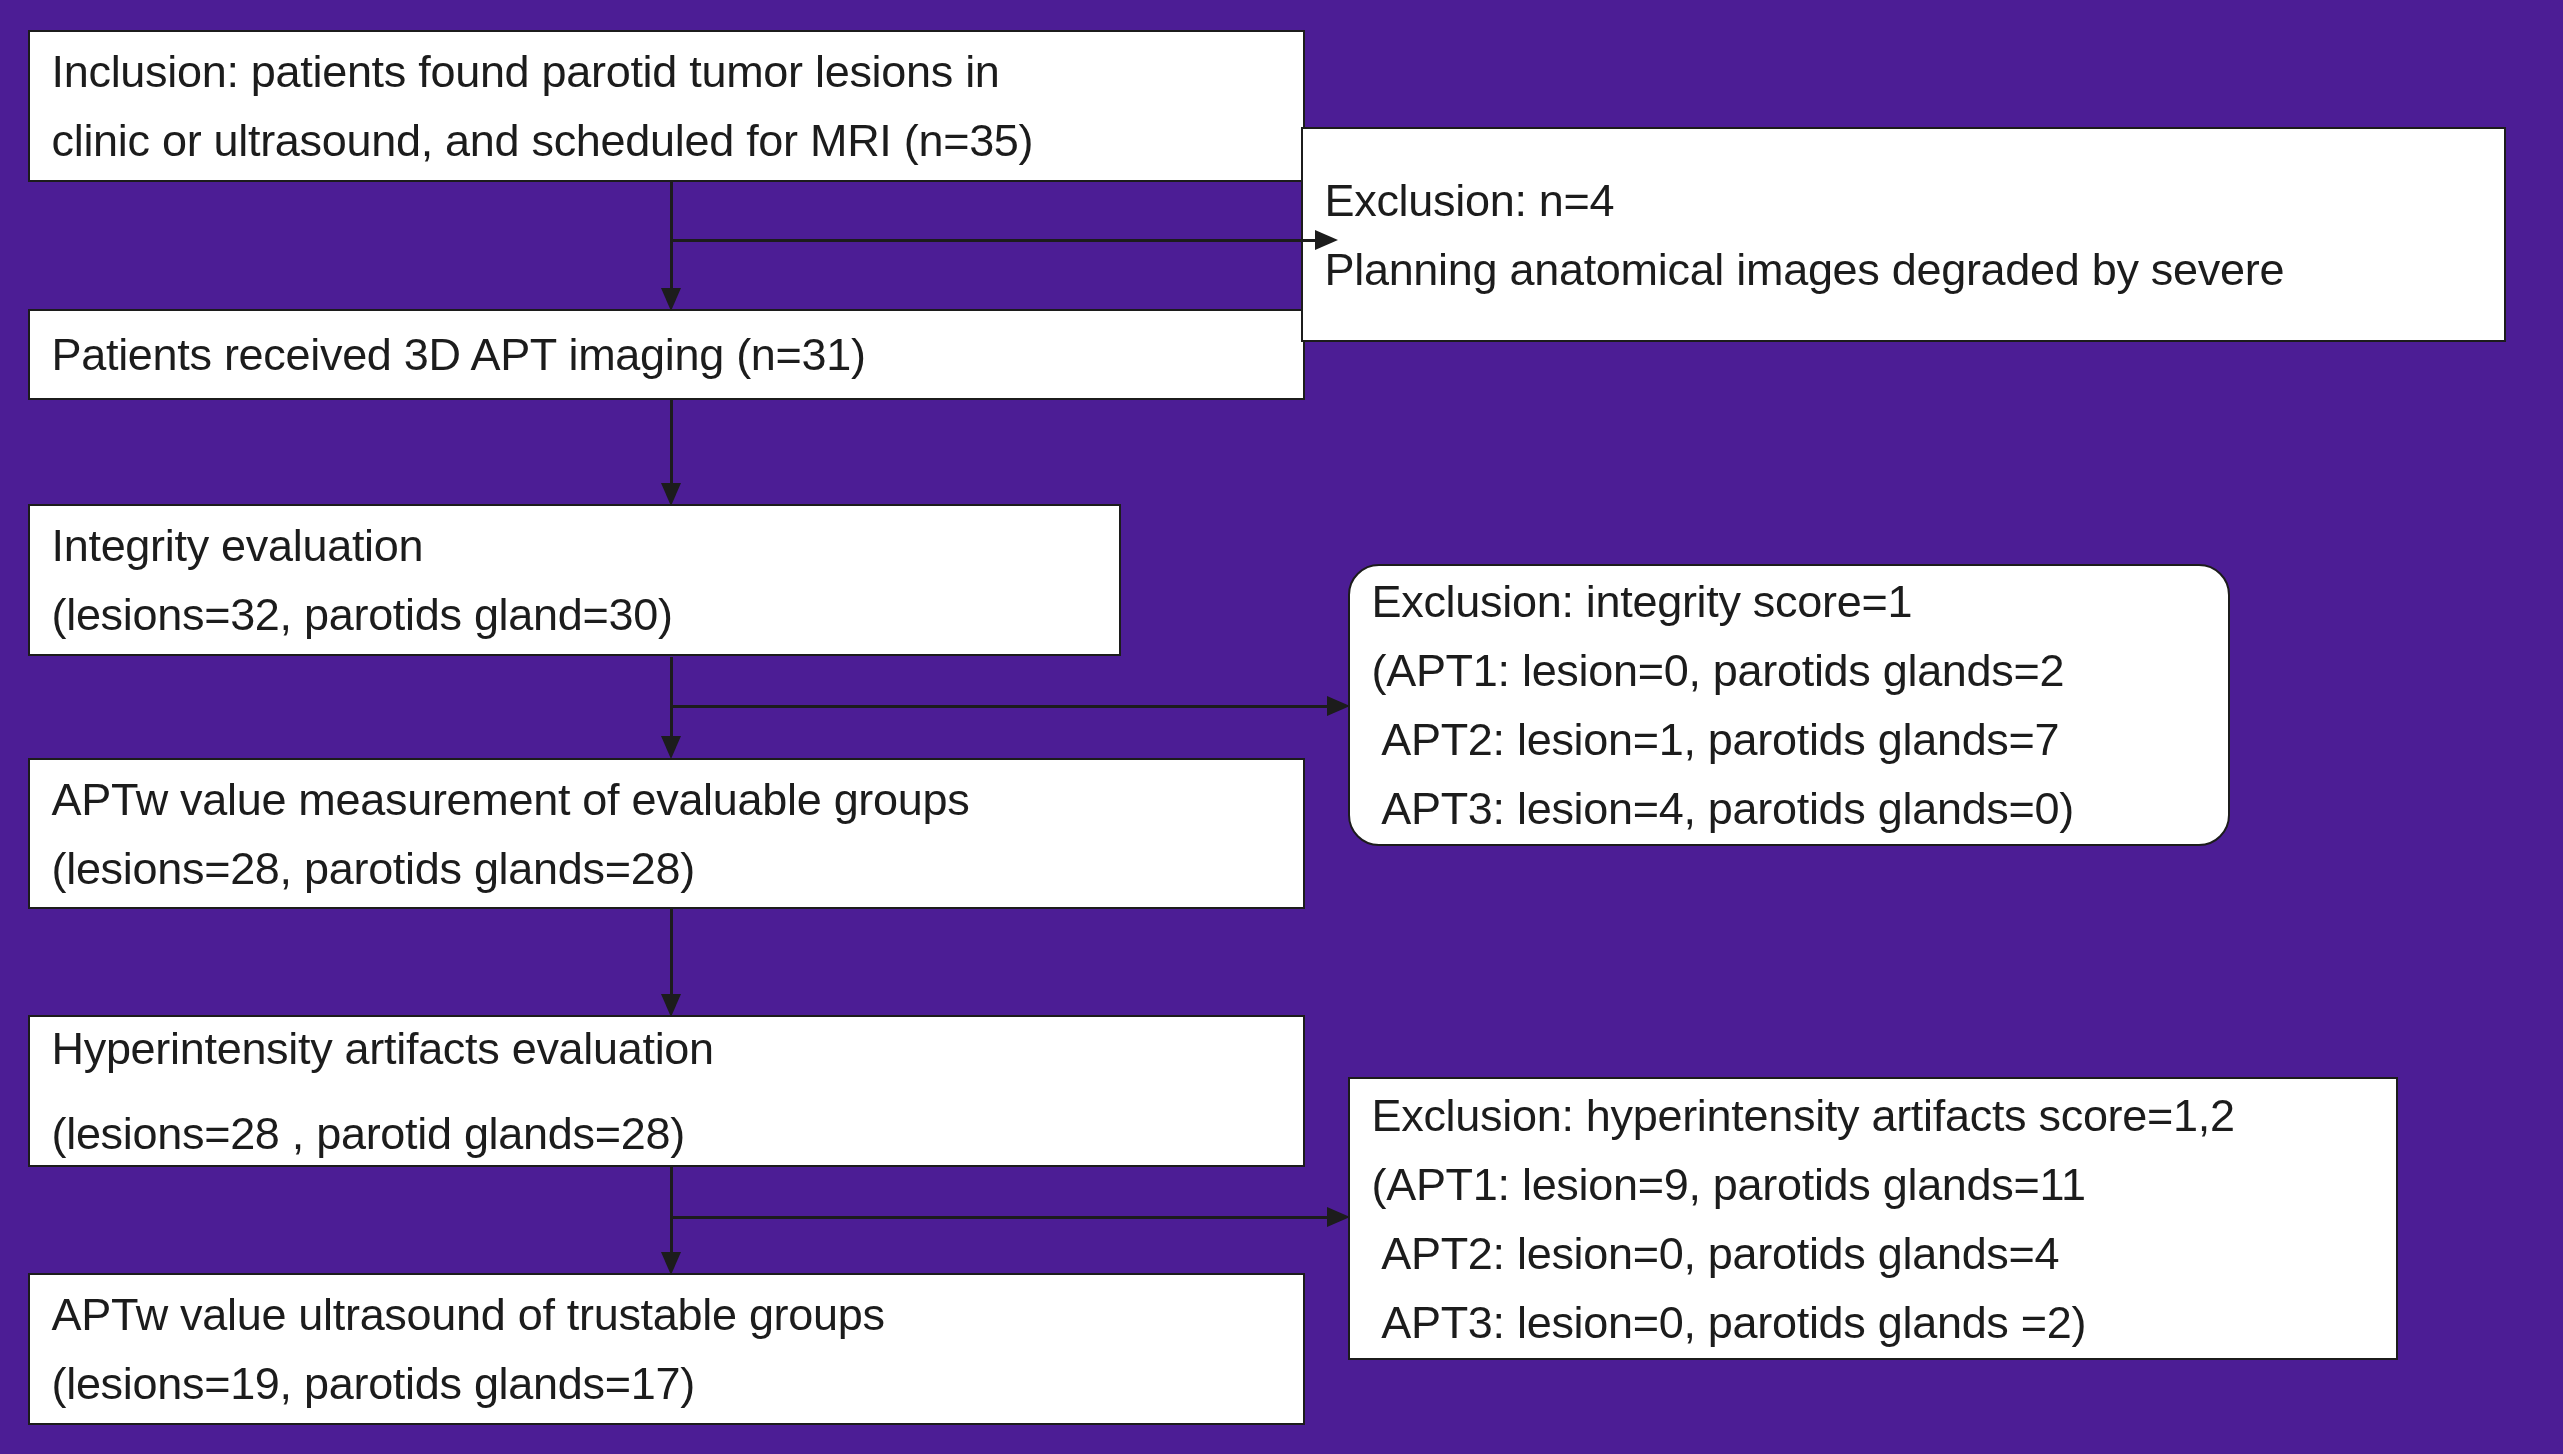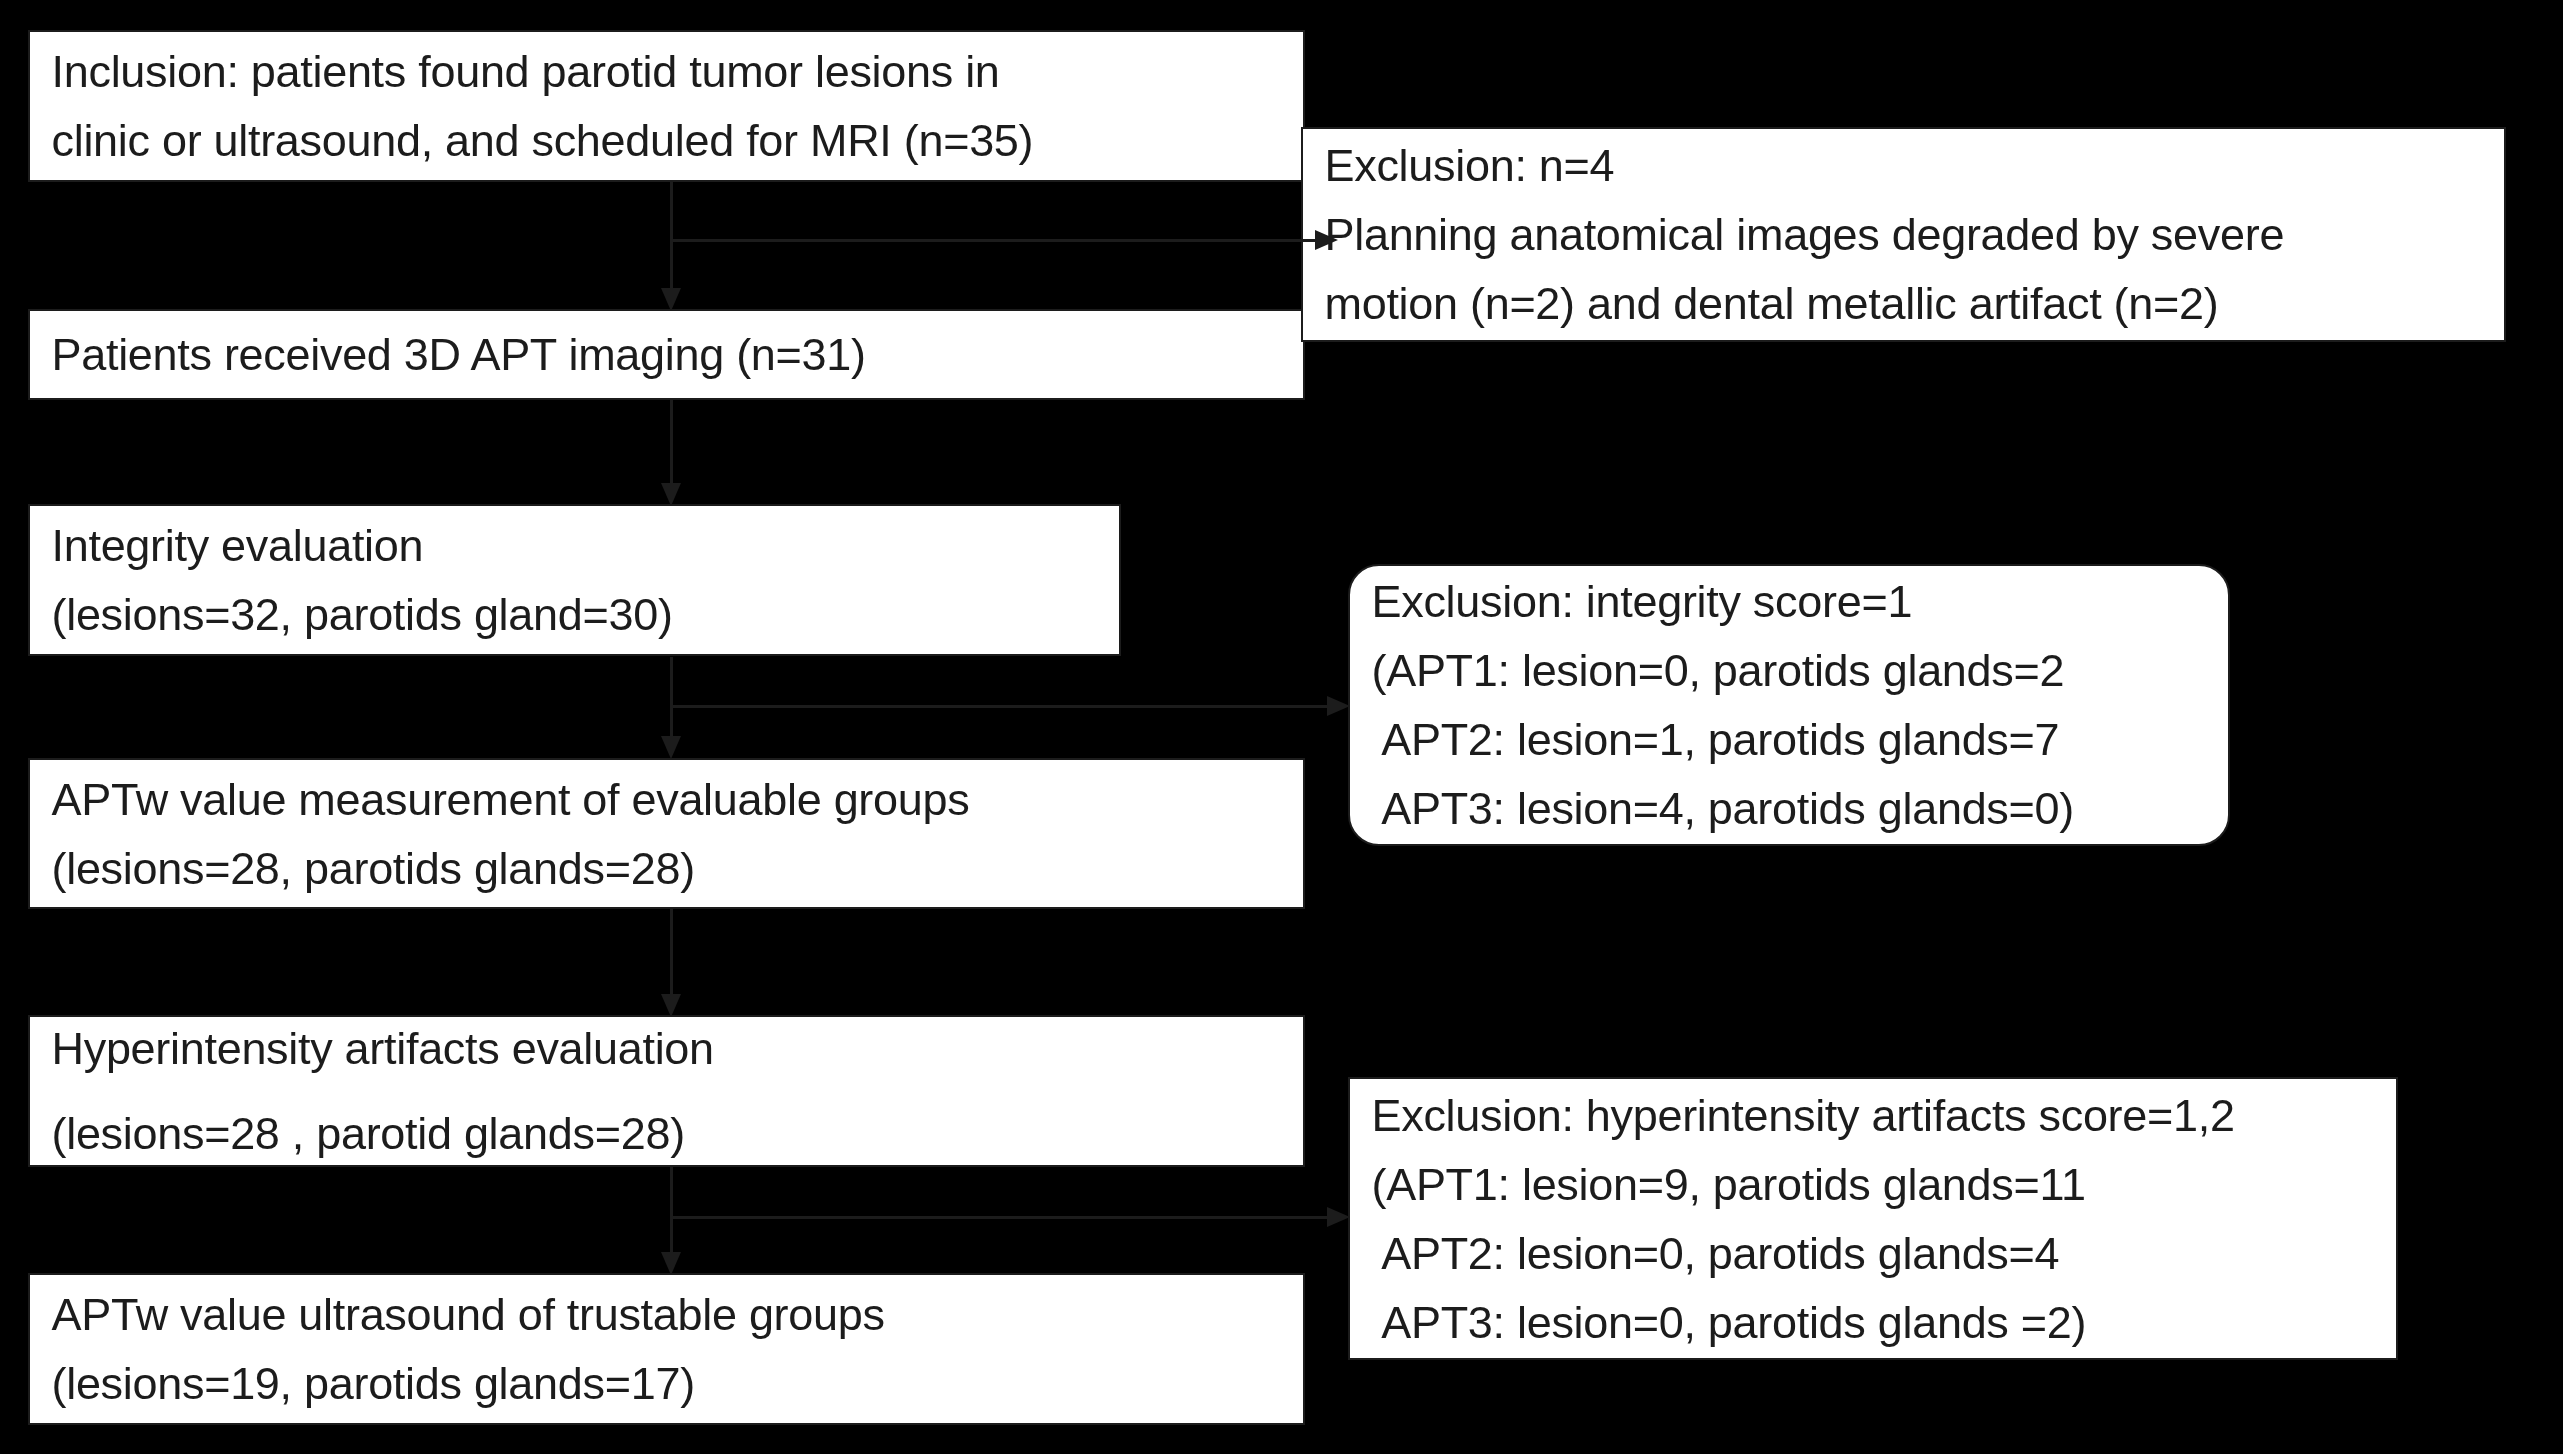--- a/index.html
+++ b/index.html
@@ -1,21 +1,21 @@
 <!DOCTYPE html>
 <html style="font-size:14.3px"><head>
 <meta charset="utf-8">
 <style>
   * { margin: 0; padding: 0; box-sizing: border-box; }
   html, body { background: #ffffff; }
   .canvas {
     position: relative;
     width: 2563px;
     height: 1454px;
-    background: #000000;
+    background: #4c1d95;
     font-family: "Liberation Sans", sans-serif;
     color: #1c1c1c;
     overflow: hidden;
   }
   .box {
     position: absolute;
     border: 2.7px solid #1c1c1c;
     background: #ffffff;
     display: flex;
     flex-direction: column;
@@ -110,21 +110,20 @@
   </div>
 
   <div class="box" id="b6">
     <span class="ln">APTw value ultrasound of trustable groups</span>
     <span class="ln">(lesions=19, parotids glands=17)</span>
   </div>
 
   <div class="box" id="e1">
     <span class="ln">Exclusion: n=4</span>
     <span class="ln">Planning anatomical images degraded by severe</span>
-    <span class="ln">motion (n=2) and dental metallic artifact (n=2)</span>
   </div>
 
   <div class="box" id="e2">
     <span class="ln">Exclusion: integrity score=1</span>
     <span class="ln">(APT1: lesion=0, parotids glands=2</span>
     <span class="ln"> APT2: lesion=1, parotids glands=7</span>
     <span class="ln"> APT3: lesion=4, parotids glands=0)</span>
   </div>
 
   <div class="box" id="e3">

